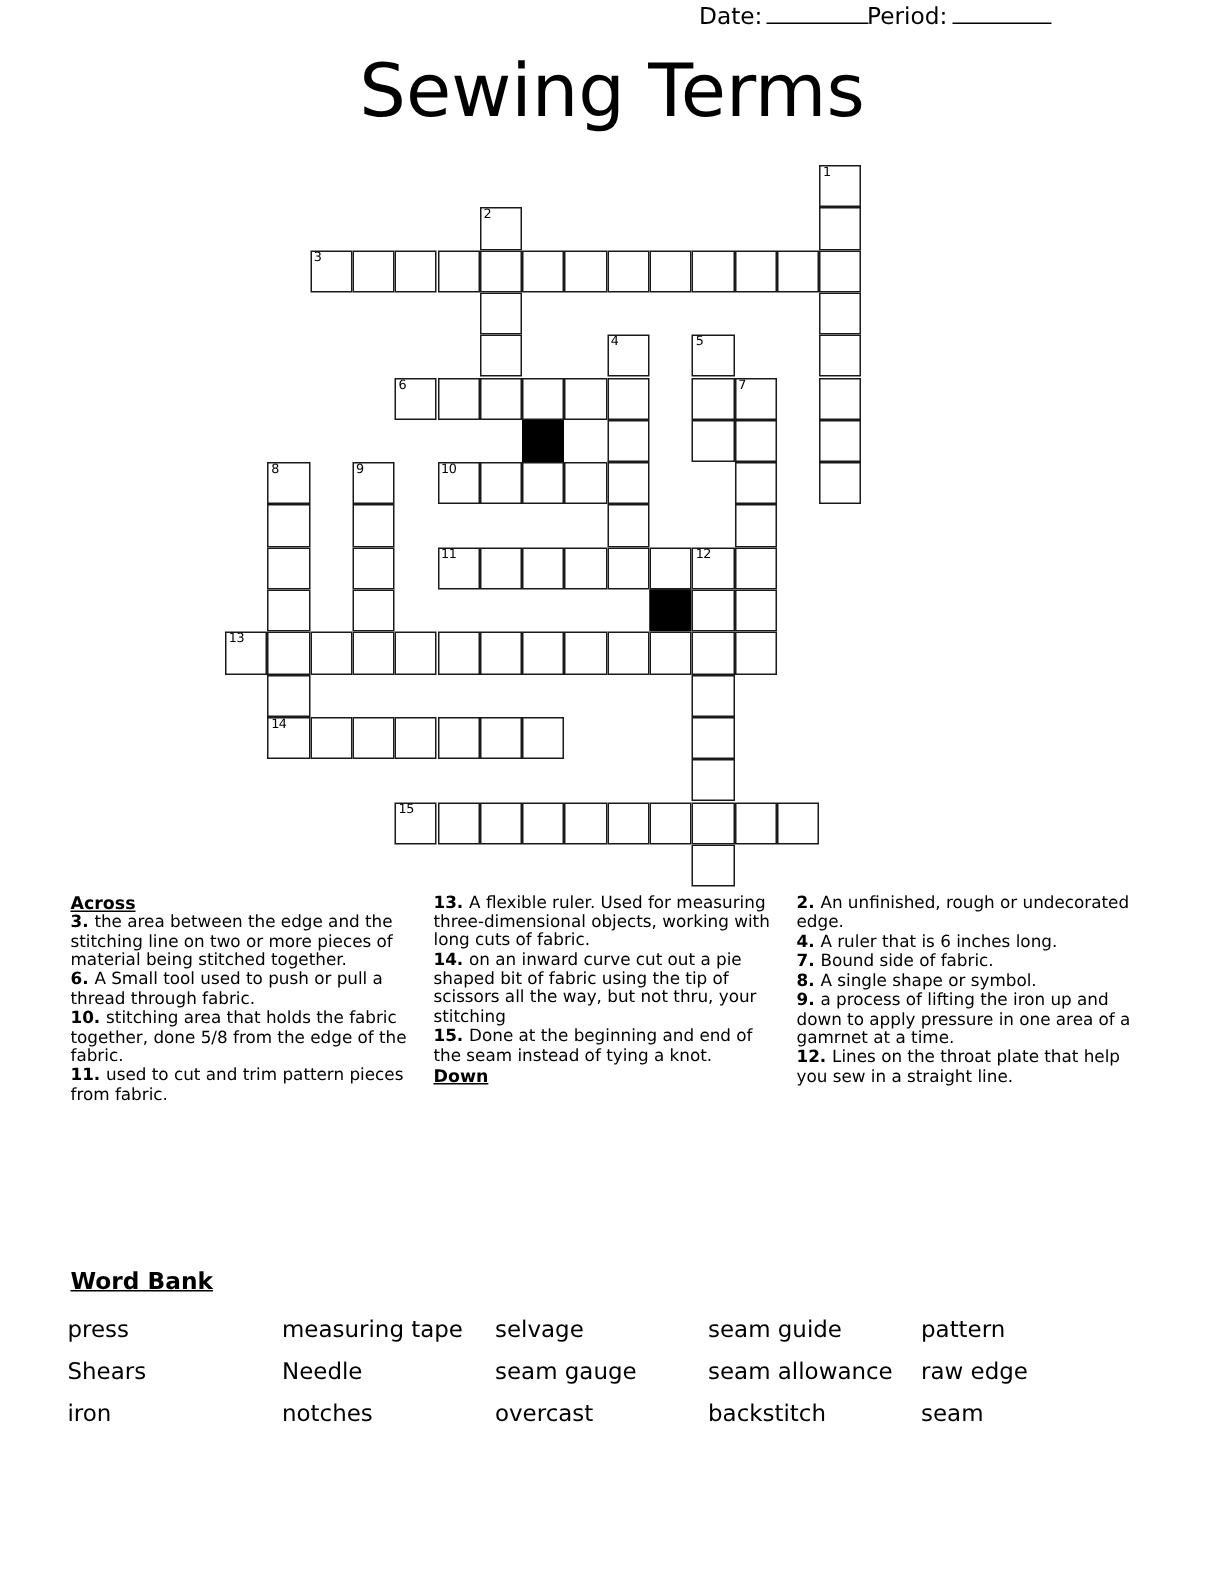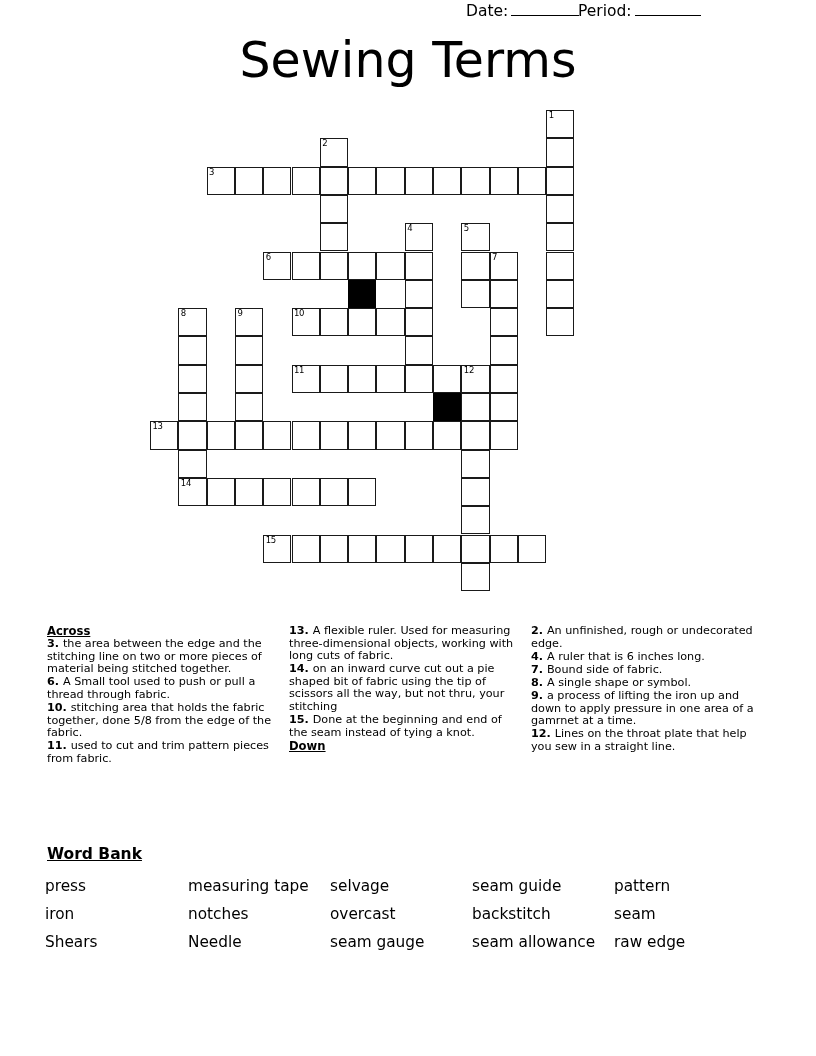--- a/index.html
+++ b/index.html
@@ -67,21 +67,21 @@
     font-size:8.5px;
     line-height:9px;
     font-family:"DejaVu Sans", sans-serif;
     color:#000;
     letter-spacing:-0.3px;
   }
 
   
   #clues{
     position:absolute;
-    left:0;top:625px;width:660px;height:200px;
+    left:0;top:596px;width:660px;height:200px;
   }
   .clue-col{
     position:absolute;
     top:0;
     font-size:11.2px;
     line-height:12.6px;
     text-align:left;
   }
   #col-1{left:47px;width:227px;}
   #col-2{left:289px;width:233px;}
@@ -296,27 +296,27 @@
 <table id="wb-table">
     <tbody>
       <tr>
         <td class="wbc0">press</td>
         <td class="wbc1">measuring tape</td>
         <td class="wbc2">selvage</td>
         <td class="wbc3">seam guide</td>
         <td class="wbc4">pattern</td>
       </tr>
       <tr>
+        <td class="wbc0">Shears</td>
+        <td class="wbc1">Needle</td>
+        <td class="wbc2">seam gauge</td>
+        <td class="wbc3">seam allowance</td>
+        <td class="wbc4">raw edge</td>
+      </tr>
+      <tr>
         <td class="wbc0">iron</td>
         <td class="wbc1">notches</td>
         <td class="wbc2">overcast</td>
         <td class="wbc3">backstitch</td>
         <td class="wbc4">seam</td>
       </tr>
-      <tr>
-        <td class="wbc0">Shears</td>
-        <td class="wbc1">Needle</td>
-        <td class="wbc2">seam gauge</td>
-        <td class="wbc3">seam allowance</td>
-        <td class="wbc4">raw edge</td>
-      </tr>
     </tbody>
   </table>
 
 </body></html>

